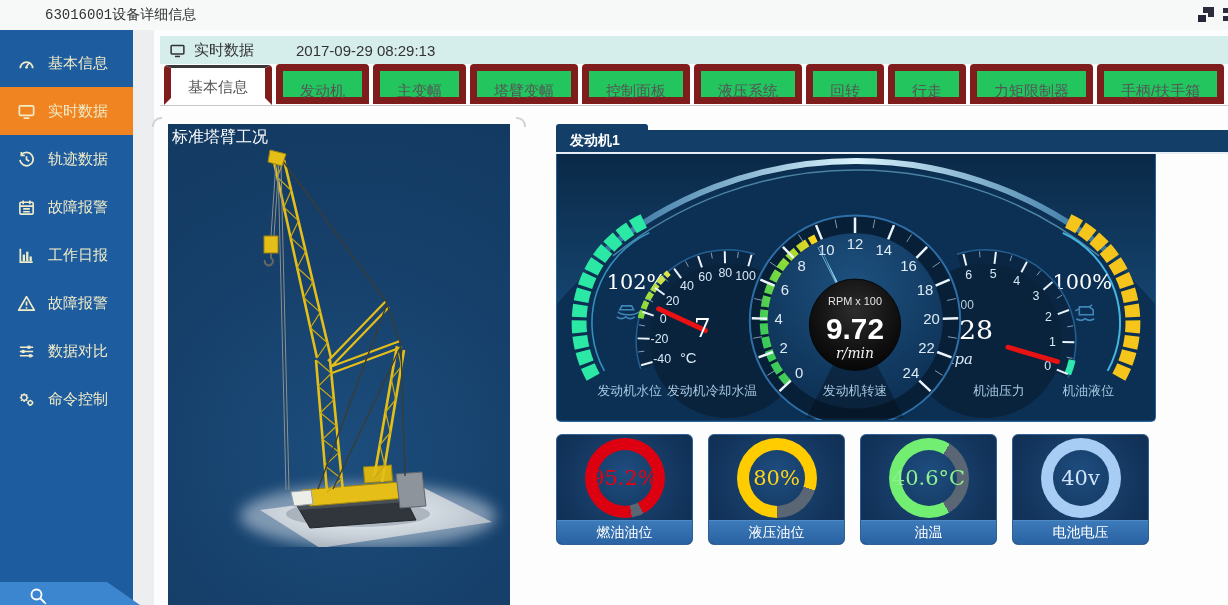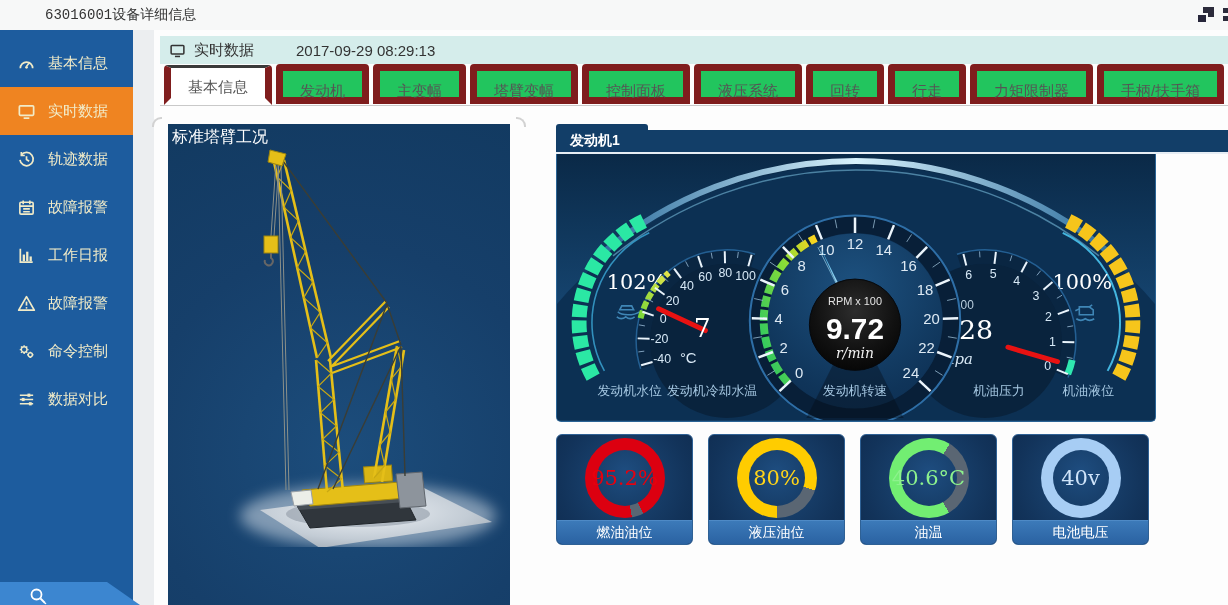--- a/index.html
+++ b/index.html
@@ -146,39 +146,39 @@
             <svg viewBox="0 0 20 20">
               <path d="M10 2.8 18.2 17H1.8Z" fill="none" stroke="currentColor" stroke-width="1.8" stroke-linejoin="round"></path>
               <path d="M10 8v4.2" stroke="currentColor" stroke-width="1.8"></path>
               <circle cx="10" cy="14.6" r="1" fill="currentColor"></circle>
             </svg>
           </span>
           <span>故障报警</span>
         </div>
         <div class="side-item">
           <span class="s-icon">
+            <svg viewBox="0 0 20 20" stroke="currentColor" stroke-width="1.6" fill="none">
+              <path d="M3 5.5h14M3 10h14M3 14.5h14"></path>
+              <rect x="11" y="3.8" width="3" height="3.4" fill="currentColor" stroke="none"></rect>
+              <rect x="5" y="8.3" width="3" height="3.4" fill="currentColor" stroke="none"></rect>
+              <rect x="12.5" y="12.8" width="3" height="3.4" fill="currentColor" stroke="none"></rect>
+            </svg>
+          </span>
+          <span>数据对比</span>
+        </div>
+        <div class="side-item">
+          <span class="s-icon">
             <svg viewBox="0 0 20 20" fill="none" stroke="currentColor" stroke-width="1.5">
               <circle cx="7.5" cy="8" r="3"></circle>
               <path d="M7.5 3.4v1.2M7.5 11.4v1.2M2.9 8h1.2M10.9 8h1.2M4.2 4.7l.9.9M9.9 10.4l.9.9M4.2 11.3l.9-.9M9.9 5.6l.9-.9"></path>
               <circle cx="14" cy="13.5" r="2.2"></circle>
               <path d="M14 10.2v1M14 15.8v1M10.7 13.5h1M16.3 13.5h1"></path>
             </svg>
           </span>
           <span>命令控制</span>
-        </div>
-        <div class="side-item">
-          <span class="s-icon">
-            <svg viewBox="0 0 20 20" stroke="currentColor" stroke-width="1.6" fill="none">
-              <path d="M3 5.5h14M3 10h14M3 14.5h14"></path>
-              <rect x="11" y="3.8" width="3" height="3.4" fill="currentColor" stroke="none"></rect>
-              <rect x="5" y="8.3" width="3" height="3.4" fill="currentColor" stroke="none"></rect>
-              <rect x="12.5" y="12.8" width="3" height="3.4" fill="currentColor" stroke="none"></rect>
-            </svg>
-          </span>
-          <span>数据对比</span>
         </div>
       </nav>
     <div class="zoom-wedge">
       <span>
         <svg viewBox="0 0 20 20" fill="none" stroke="#fff" stroke-width="1.8">
             <circle cx="8.5" cy="8.5" r="5"></circle>
             <path d="M12.5 12.5 17 17"></path>
             <circle cx="17.5" cy="17.5" r="0.8" fill="#fff" stroke="none"></circle>
           </svg>
       </span>

